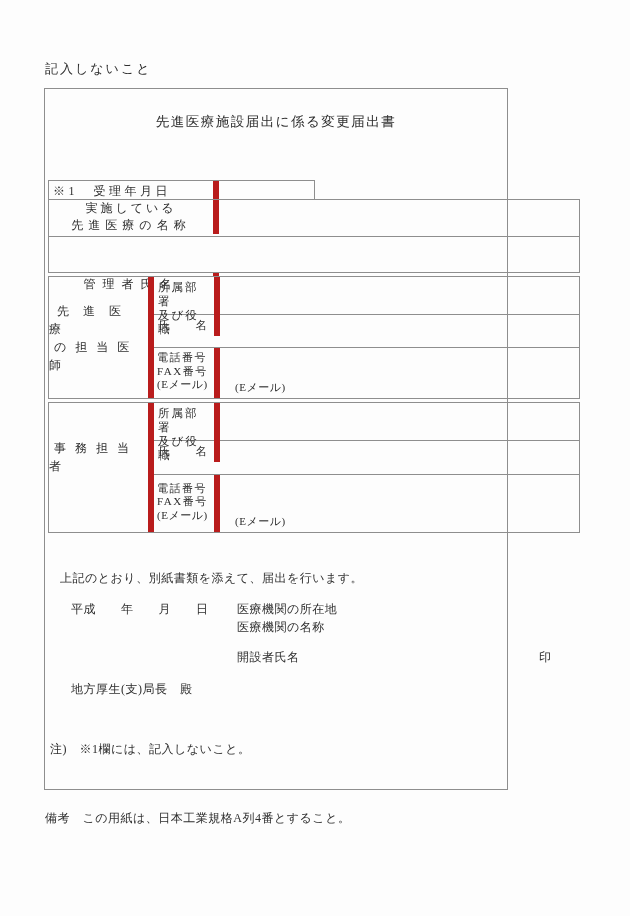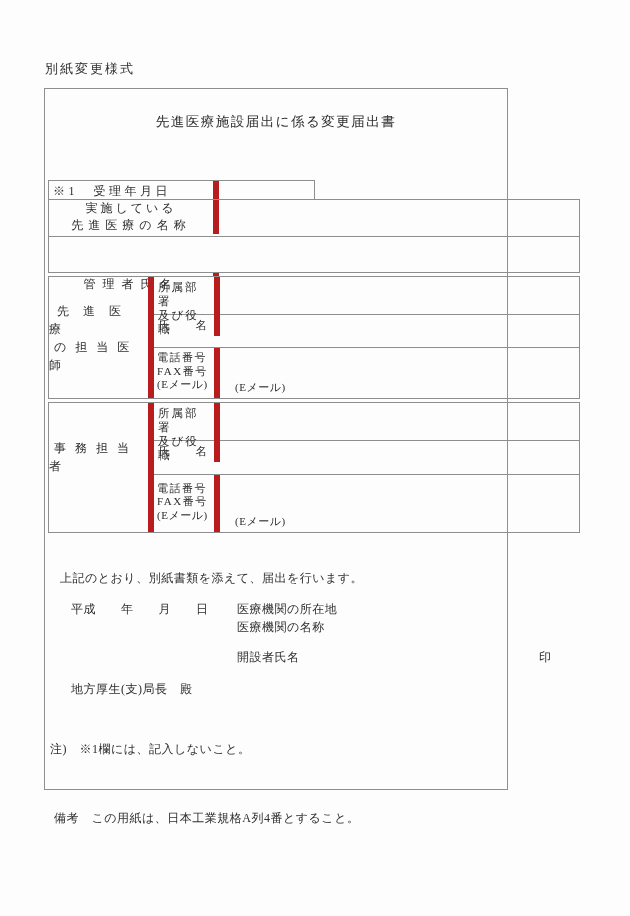--- a/index.html
+++ b/index.html
@@ -90,26 +90,26 @@
   .decl { left:15px; top:481px; font-size:12px; letter-spacing:0.5px; }
   .dateline { left:26px; top:512px; font-size:12px; letter-spacing:0.5px; }
   .orgaddr { left:192px; top:512px; font-size:12px; letter-spacing:0.5px; }
   .orgname { left:192px; top:530px; font-size:12px; letter-spacing:0.5px; }
   .founder { left:192px; top:560px; font-size:12px; letter-spacing:0.5px; }
   .seal { left:494px; top:560px; font-size:12px; }
   .addressee { left:26px; top:592px; font-size:12px; letter-spacing:0.5px; }
   .note { left:5px; top:652px; font-size:12px; letter-spacing:0.5px; }
 
   
-  .remark { left:54px; top:810px; font-size:12px; letter-spacing:0.5px; }
+  .remark { left:45px; top:810px; font-size:12px; letter-spacing:0.5px; }
 </style>
 </head>
 <body>
 
-<div class="abs corner">別紙変更様式</div>
+<div class="abs corner">記入しないこと</div>
 
 <div class="abs box">
 
   <div class="abs title">先進医療施設届出に係る変更届出書</div>
 
   <div class="blk blkA">
     <div class="lab br">※1　受理年月日</div>
     <div class="val"></div>
   </div>
 

